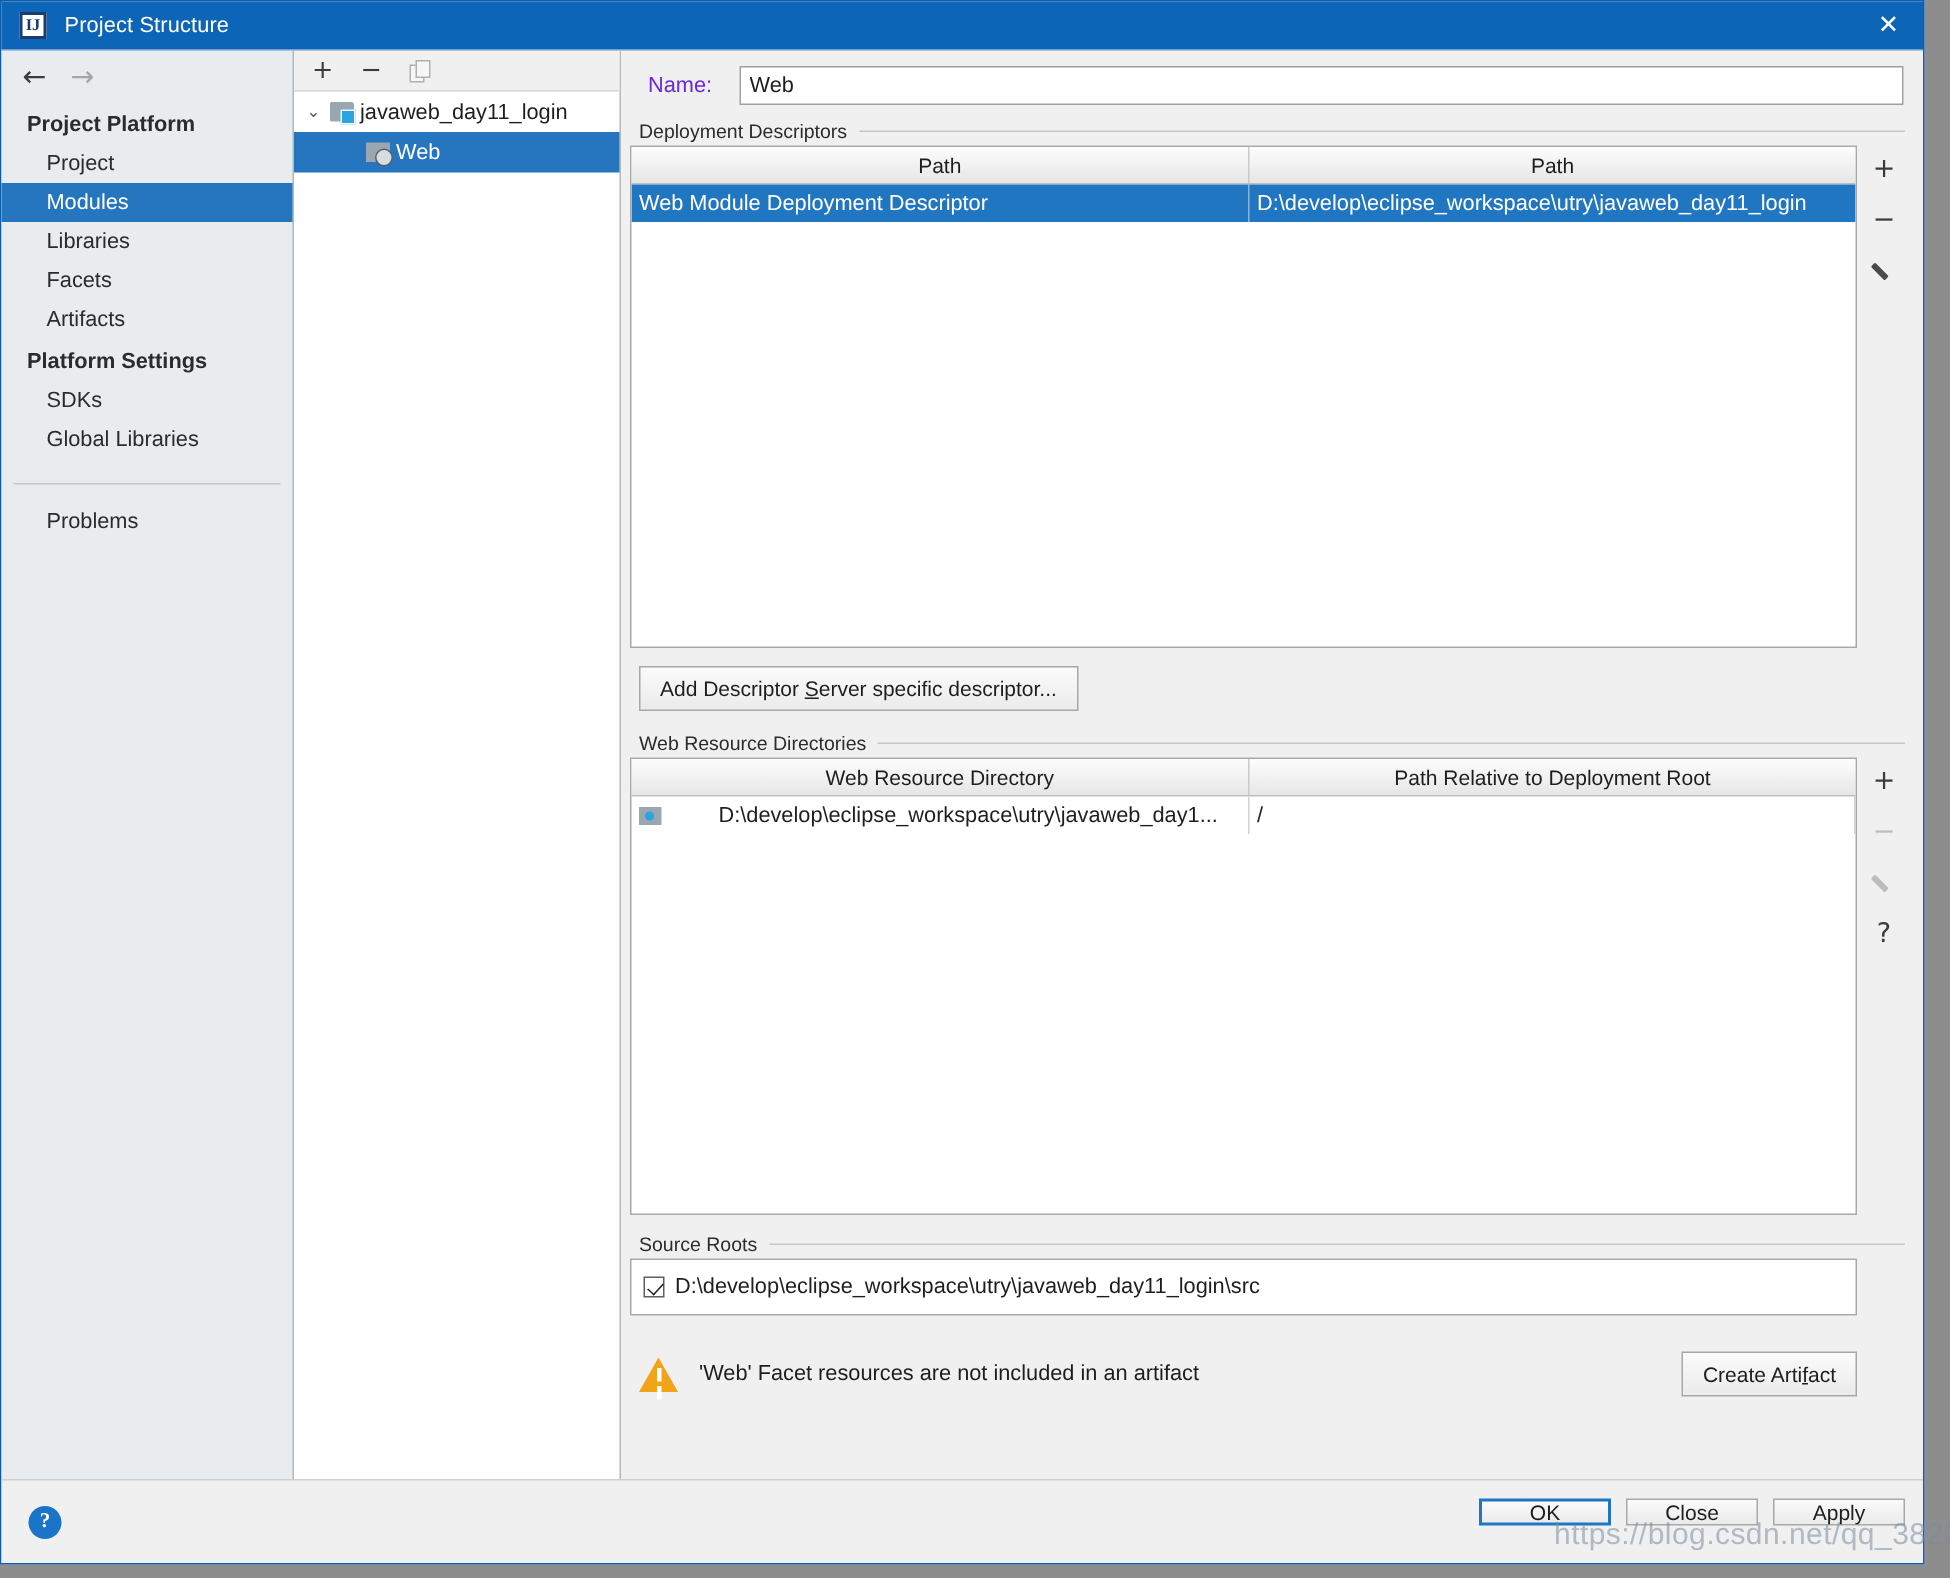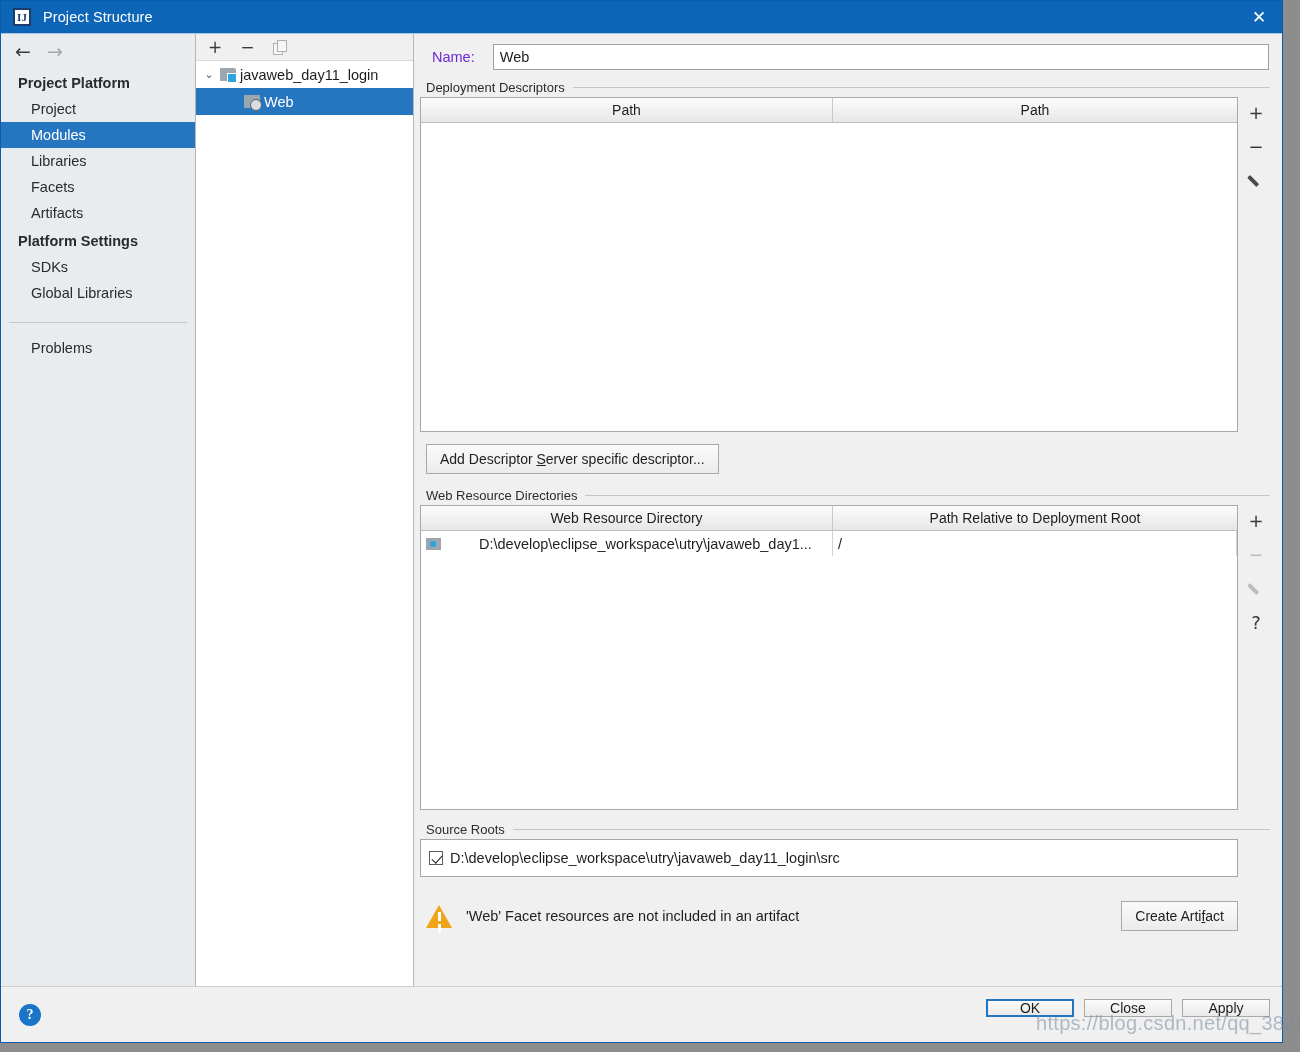--- a/index.html
+++ b/index.html
@@ -498,20 +498,24 @@
       <div class="grp-caption">
         <span class="lbl">Deployment Descriptors</span>
         <span class="rule"></span>
       </div>
 
       <div class="table-wrap" style="height:335px;">
         <div class="table-box">
           <div class="thead">
             <div class="th" style="flex:0 0 412px;">Path</div>
             <div class="th" style="flex:1 1 auto;">Path</div>
+          </div>
+          <div class="trow selected">
+            <div class="td" style="flex:0 0 412px;">Web Module Deployment Descriptor</div>
+            <div class="td" style="flex:1 1 auto;">D:\develop\eclipse_workspace\utry\javaweb_day11_login</div>
           </div>
         </div>
         <div class="side-tools">
           <span class="st-btn">+</span>
           <span class="st-btn">−</span>
           <span class="st-btn">
               <span class="pencil"></span>
             </span>
         </div>
       </div>

